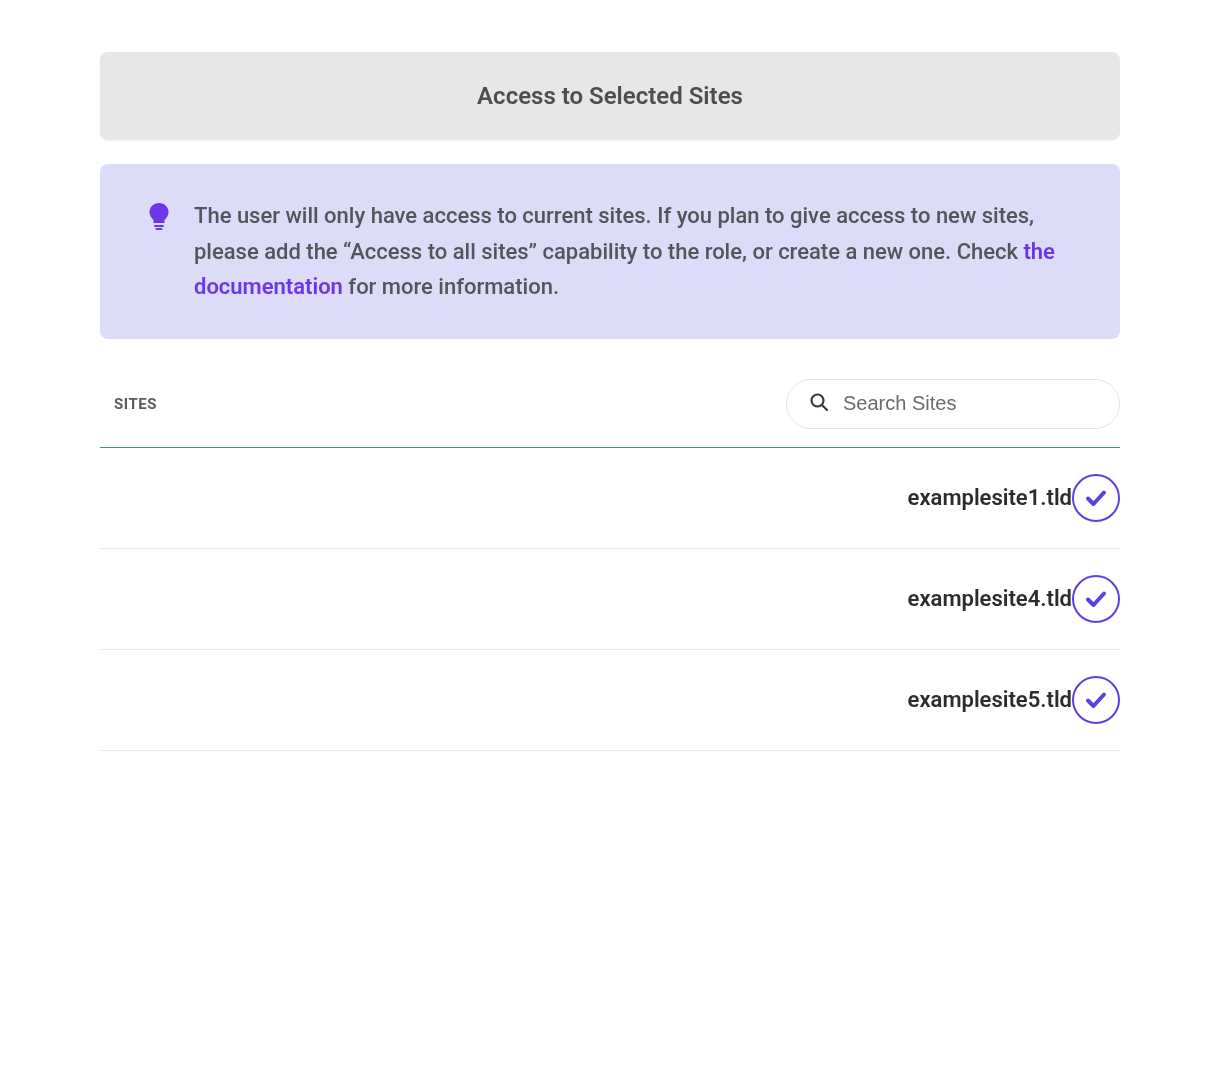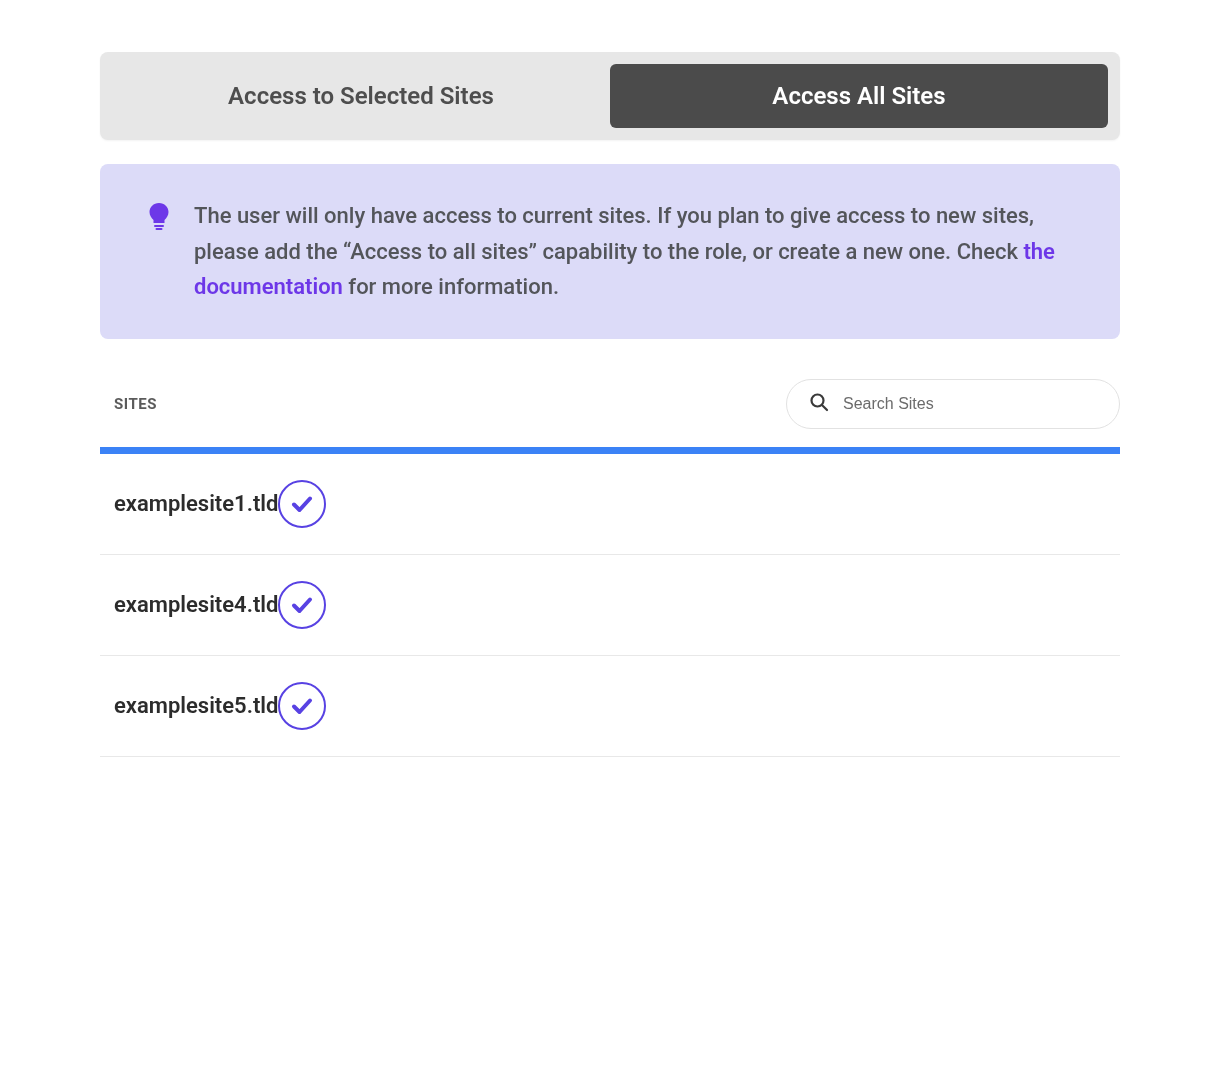--- a/index.html
+++ b/index.html
@@ -60,54 +60,54 @@
       text-decoration: none;
       font-weight: 600;
     }
 
     
     .sites-header {
       display: flex;
       align-items: center;
       justify-content: space-between;
       padding: 0 0 18px 14px;
-      border-bottom: 7px solid #3b82f6;
+      border-bottom: 1px solid #3b82f6;
     }
     .sites-label {
       font-size: 15px;
       font-weight: 700;
       letter-spacing: 0.5px;
       color: #5b5b5b;
     }
     .search-wrap {
       display: flex;
       align-items: center;
       gap: 14px;
       border: 1px solid #e2e2e2;
       border-radius: 999px;
       padding: 12px 22px;
       width: 334px;
     }
     .search-wrap input {
       border: none;
       outline: none;
-      font-size: 16px;
+      font-size: 20px;
       color: #444;
       background: transparent;
       flex: 1;
     }
     .search-wrap input::placeholder {
       color: #6b6b6b;
     }
 
     
     .site-row {
       display: flex;
       align-items: center;
-      justify-content: flex-start;
+      justify-content: flex-end;
       padding: 26px 0 26px 14px;
       border-bottom: 1px solid #e8e8e8;
     }
     .site-name {
       font-size: 22px;
       font-weight: 600;
       color: #2c2c2c;
     }
     .check-circle {
       width: 48px;
@@ -119,21 +119,20 @@
       justify-content: center;
       cursor: pointer;
       flex-shrink: 0;
     }
   </style>
 </head>
 <body>
 
 <div class="tabs">
   <div class="tab">Access to Selected Sites</div>
-  <div class="tab active">Access All Sites</div>
 </div>
 
 <div class="banner">
   <span class="icon-wrap">
     <svg width="22" height="28" viewBox="0 0 22 28">
       <path d="M11 1 C5.5 1 1.5 5 1.5 10 C1.5 13.5 3.5 16 5.5 18 L5.5 21 L16.5 21 L16.5 18 C18.5 16 20.5 13.5 20.5 10 C20.5 5 16.5 1 11 1 Z" fill="#6d37e8"></path>
       <rect x="6" y="23" width="10" height="2" rx="1" fill="#6d37e8"></rect>
       <rect x="7.5" y="26" width="7" height="2" rx="1" fill="#6d37e8"></rect>
     </svg>
   </span>

